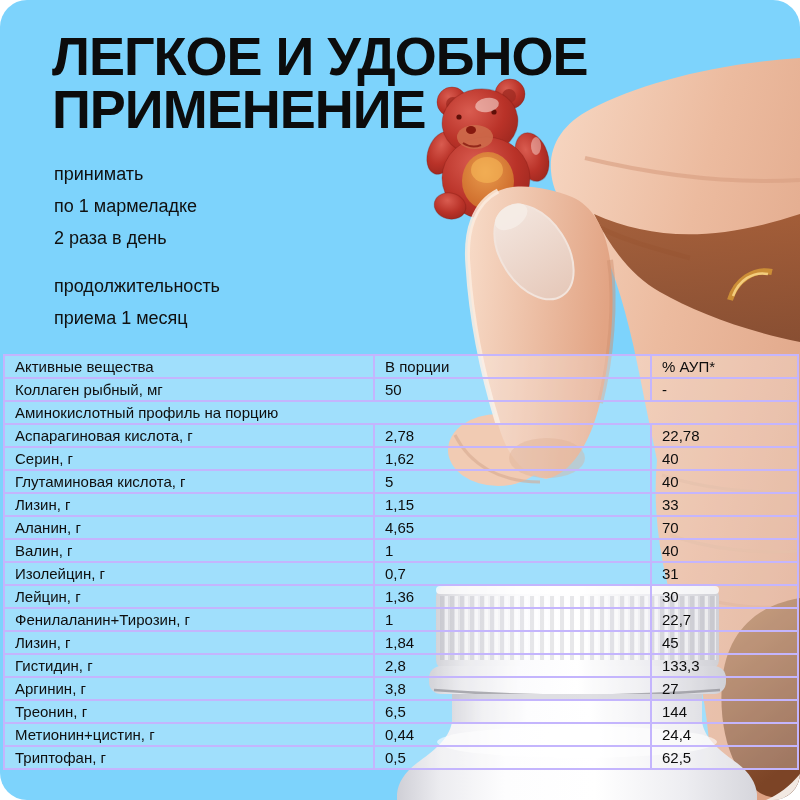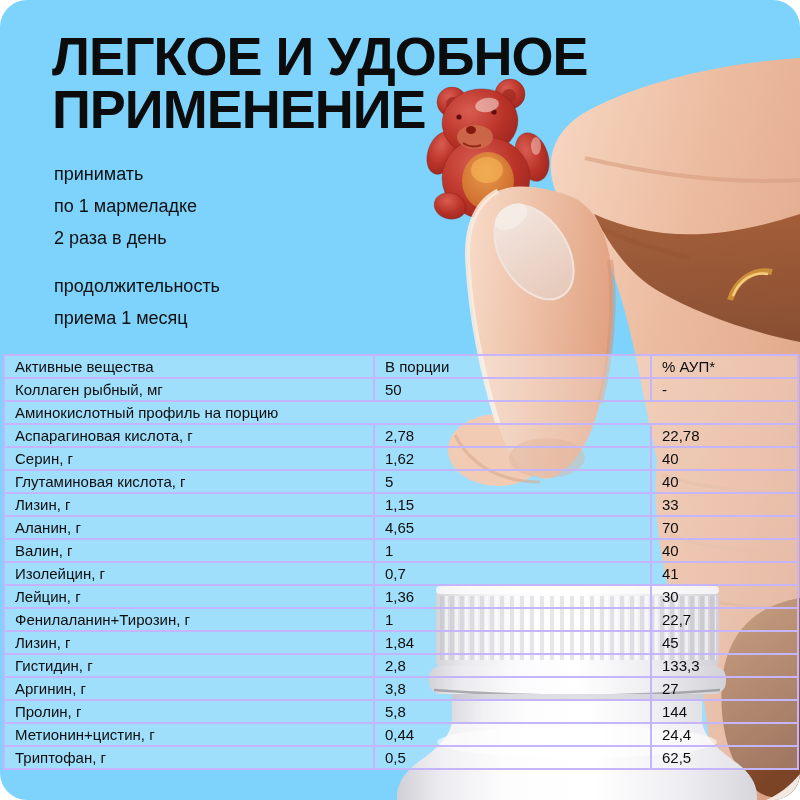--- a/index.html
+++ b/index.html
@@ -225,21 +225,21 @@
           <td>70</td>
         </tr>
         <tr>
           <td>Валин, г</td>
           <td>1</td>
           <td>40</td>
         </tr>
         <tr>
           <td>Изолейцин, г</td>
           <td>0,7</td>
-          <td>41</td>
+          <td>31</td>
         </tr>
         <tr>
           <td>Лейцин, г</td>
           <td>1,36</td>
           <td>30</td>
         </tr>
         <tr>
           <td>Фенилаланин+Тирозин, г</td>
           <td>1</td>
           <td>22,7</td>
@@ -253,22 +253,22 @@
           <td>Гистидин, г</td>
           <td>2,8</td>
           <td>133,3</td>
         </tr>
         <tr>
           <td>Аргинин, г</td>
           <td>3,8</td>
           <td>27</td>
         </tr>
         <tr>
-          <td>Пролин, г</td>
-          <td>5,8</td>
+          <td>Треонин, г</td>
+          <td>6,5</td>
           <td>144</td>
         </tr>
         <tr>
           <td>Метионин+цистин, г</td>
           <td>0,44</td>
           <td>24,4</td>
         </tr>
         <tr>
           <td>Триптофан, г</td>
           <td>0,5</td>

